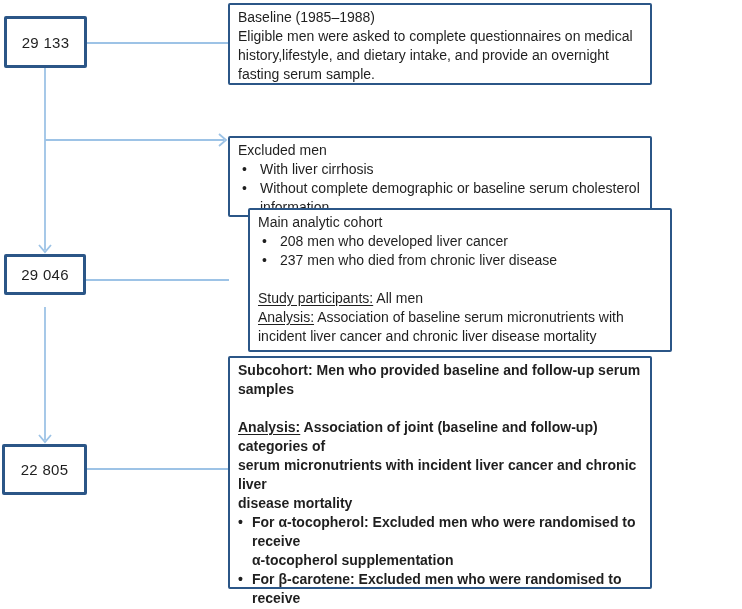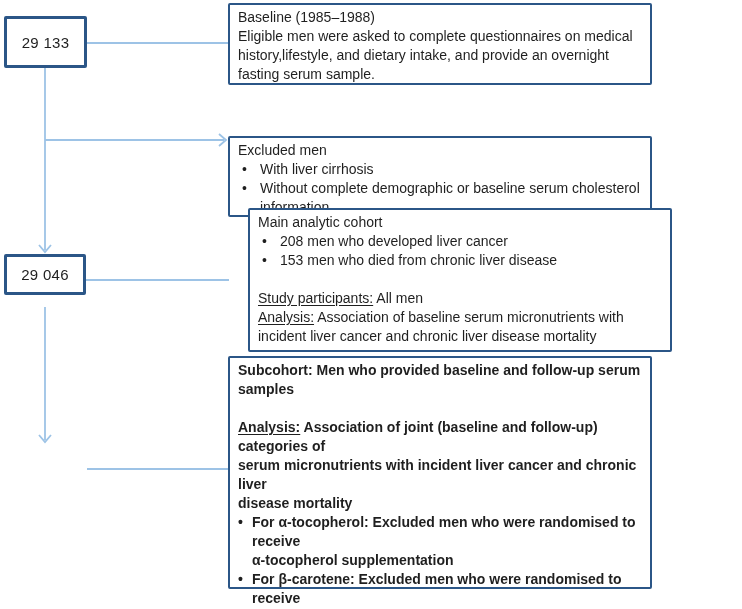--- a/index.html
+++ b/index.html
@@ -79,20 +79,23 @@
       <path d="M87 469 H229"></path>
     </g>
   </svg>
 
   <div class="count-node" id="node-1">
     <span>29 133</span>
   </div>
   <div class="count-node" id="node-2">
     <span>29 046</span>
   </div>
+  <div class="count-node" id="node-3">
+    <span>22 805</span>
+  </div>
 
   <div class="infobox" id="box-baseline">
     <div>Baseline (1985–1988)</div>
     <div class="prewrap">Eligible men were asked to complete questionnaires on medical
 history,lifestyle, and dietary intake, and provide an overnight
 fasting serum sample.</div>
   </div>
 
   <div class="infobox" id="box-excluded">
     <div>Excluded men</div>
@@ -108,21 +111,21 @@
   </div>
 
   <div class="infobox" id="box-main">
     <div>Main analytic cohort</div>
     <div class="bullet-row indent1">
       <span class="bullet-glyph">•</span>
       <span class="bullet-text prewrap">208 men who developed liver cancer</span>
     </div>
     <div class="bullet-row indent1">
       <span class="bullet-glyph">•</span>
-      <span class="bullet-text prewrap">153 men who died from chronic liver disease</span>
+      <span class="bullet-text prewrap">237 men who died from chronic liver disease</span>
     </div>
     <div class="spacer"></div>
     <div class="prewrap"><span class="u">Study participants:</span><span> All men</span></div>
     <div class="prewrap"><span class="u">Analysis:</span><span> Association of baseline serum micronutrients with
 incident liver cancer and chronic liver disease mortality</span></div>
   </div>
 
   <div class="infobox" id="box-subcohort">
     <div>Subcohort: Men who provided baseline and follow-up serum samples</div>
     <div class="spacer"></div>

